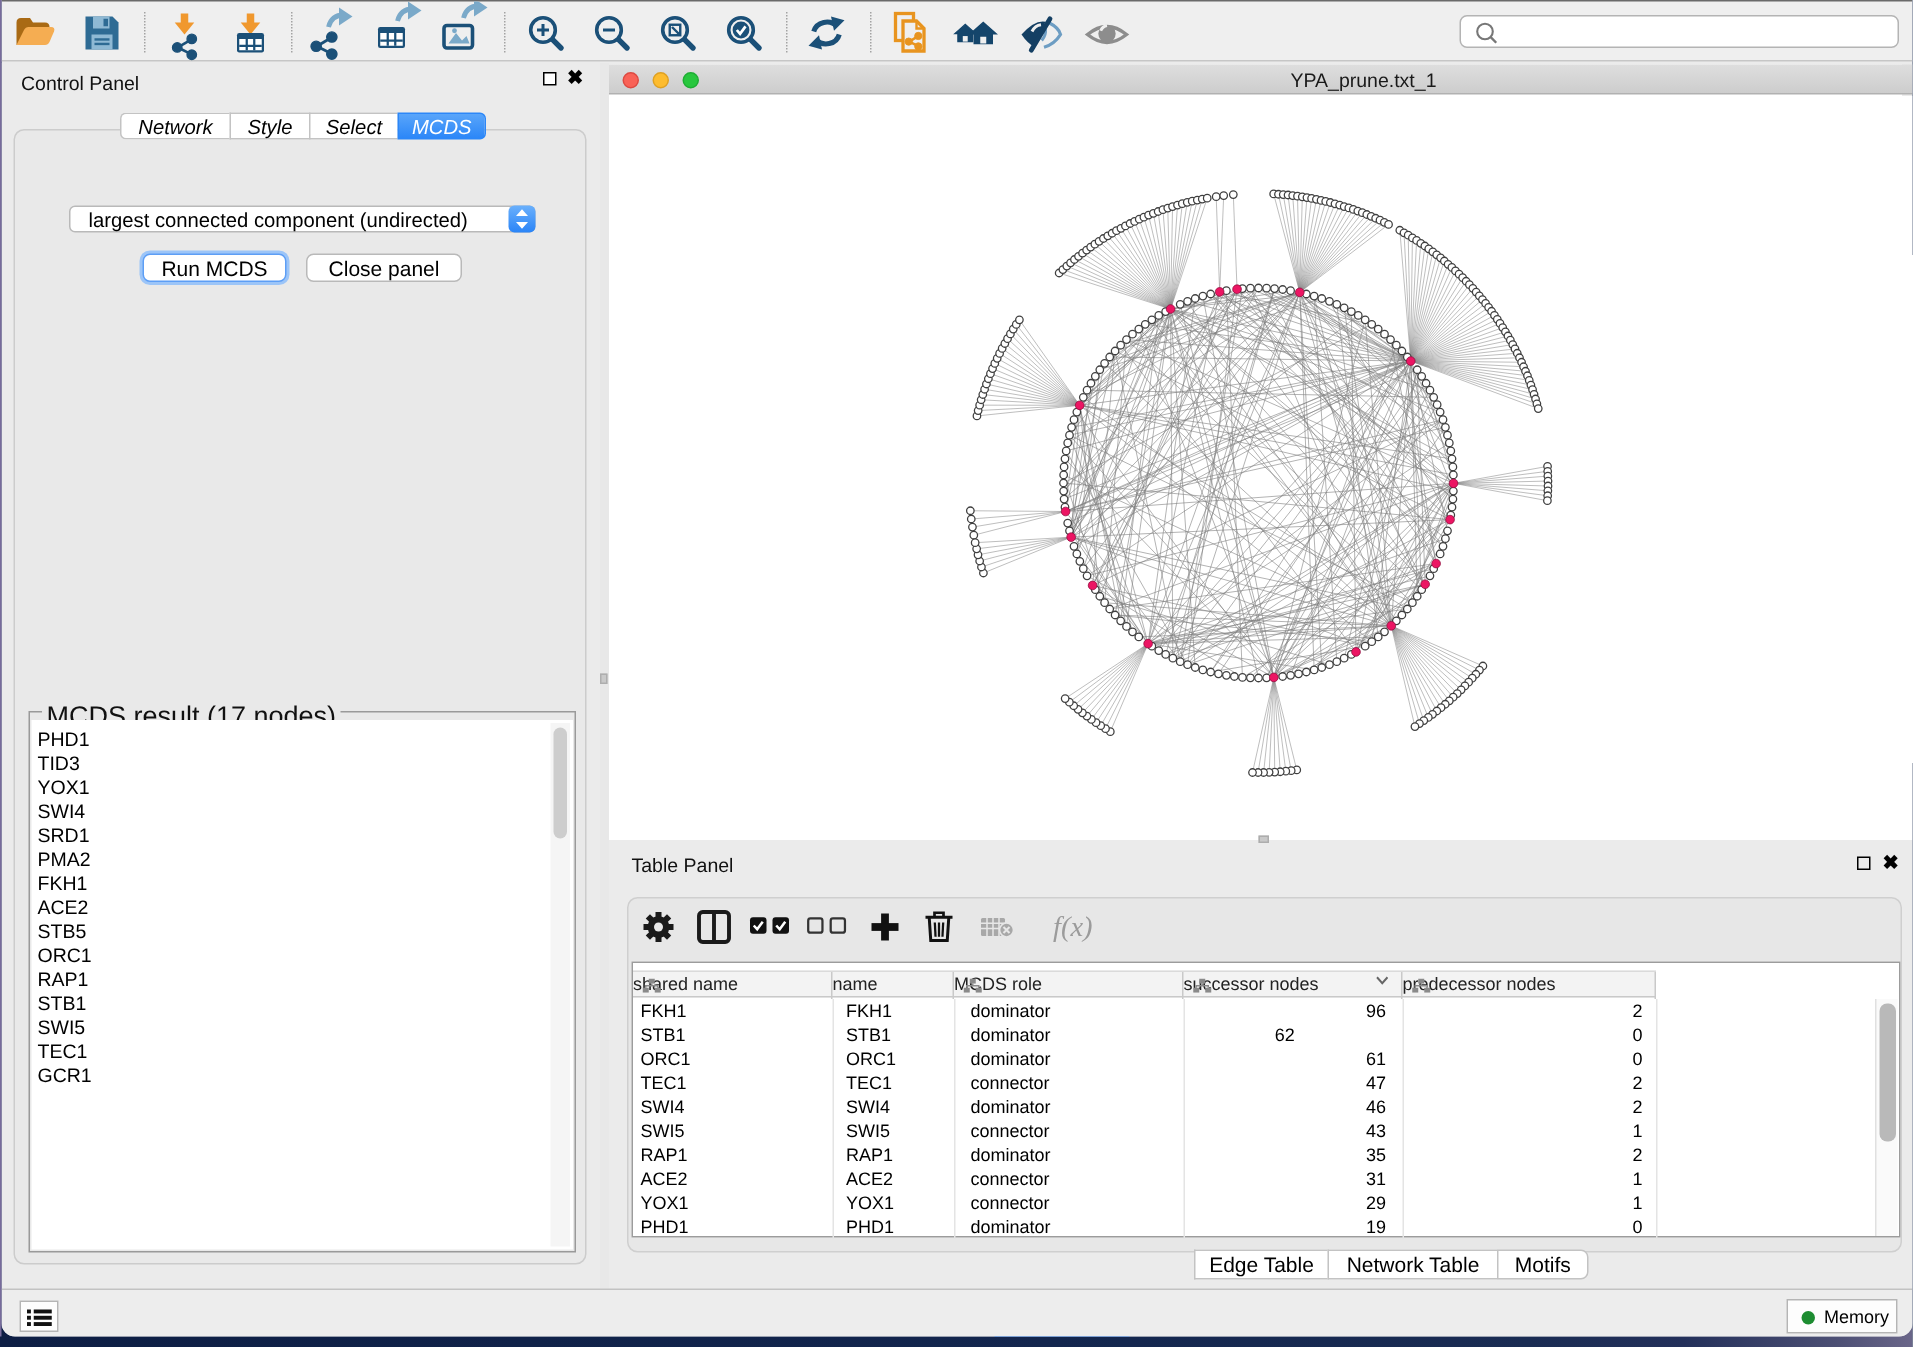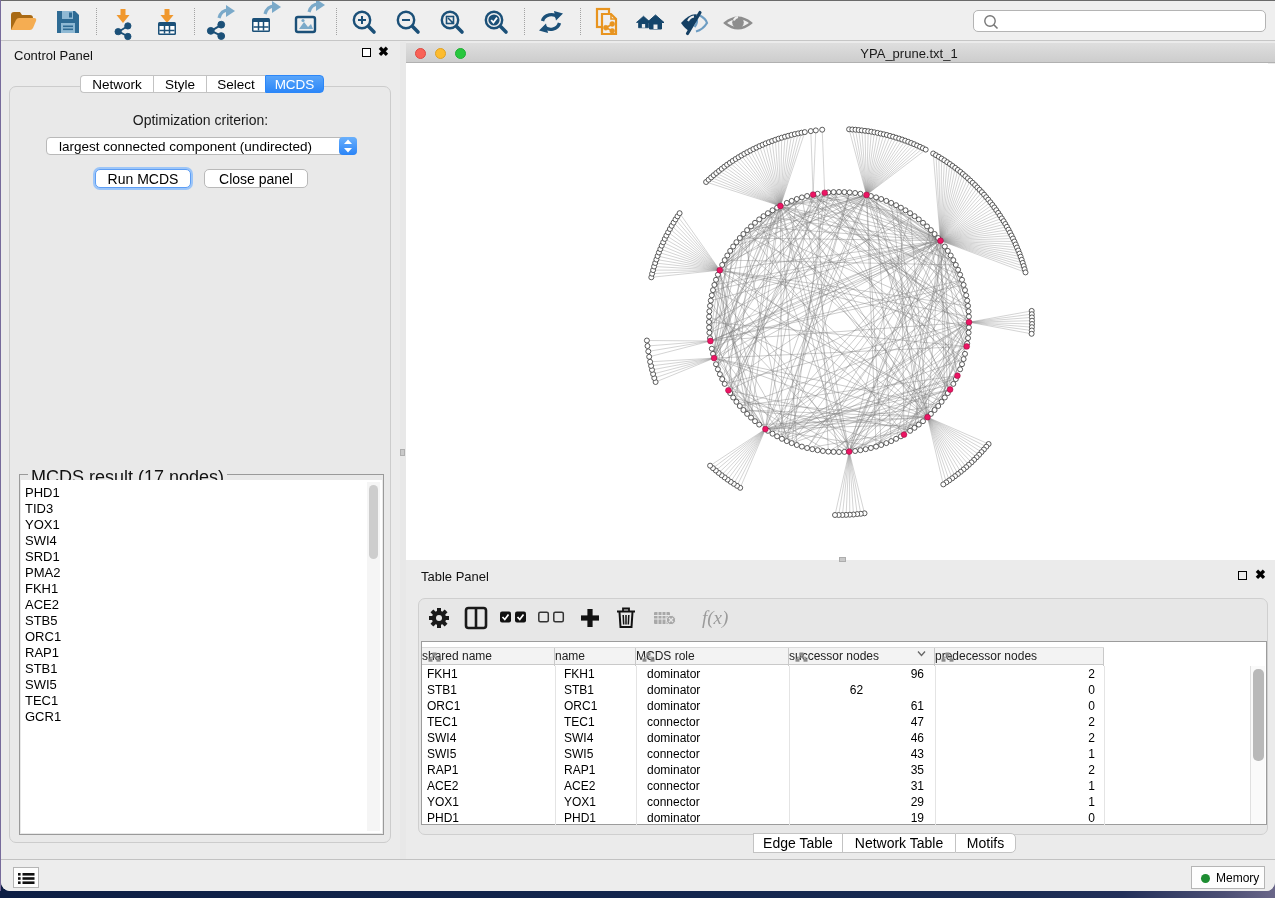--- a/index.html
+++ b/index.html
@@ -17,21 +17,21 @@
 #searchbox { position:absolute; left:972px; top:9px; width:293px; height:22px;
   background:#fff; border:1px solid #b4b4b4; border-radius:5px; }
 
 #cpanel { position:absolute; left:0; top:42px; width:399px; height:817px; background:#ebebeb; }
 #cp-title { position:absolute; left:13px; top:6px; font-size:13px; color:#111; }
 #cp-float { position:absolute; left:361px; top:6px; width:9px; height:9px; border:1.5px solid #000; background:#fff; }
 #cp-close { position:absolute; left:377px; top:2px; font-size:13px; font-weight:bold; color:#000; }
 #cp-inner { position:absolute; left:8px; top:44px; width:382px; height:757px;
   background:#e9e9e9; border:1px solid #cccccc; border-radius:7px; }
 #cp-tabs { position:absolute; left:79px; top:33px; height:19px; display:flex;
-  font-size:13.5px; z-index:5; }
+  font-size:13.5px; z-index:5;font-style:italic; }
 .cptab { height:18px; line-height:17px; text-align:center; background:#fff;
   border:1px solid #c3c3c3; border-right:none; color:#000; padding:0; }
 .cptab.first { border-radius:4px 0 0 4px; }
 .cptab.last  { border-radius:0 4px 4px 0; border-right:1px solid #c3c3c3; }
 .cptab.sel { background:linear-gradient(#59a5fa,#2c87f8); color:#fff; border-color:#2c87f8; }
 #optlabel { position:absolute; left:0; top:70px; width:399px; text-align:center; font-size:14px; color:#1a1a1a; }
 #selectbox { position:absolute; left:45px; top:95px; width:311px; height:18px;
   background:#fff; border:1px solid #b9b9b9; border-radius:4px; }
 #selectbox .txt { position:absolute; left:12px; top:1px; font-size:13.5px; color:#000; }
 #selectbox .spin { position:absolute; right:-1px; top:-1px; width:18px; height:18px;
@@ -262,21 +262,20 @@
     <div id="cp-title">Control Panel</div>
     <div id="cp-float"></div>
     <div id="cp-close">✖</div>
     <div id="cp-inner"></div>
     <div id="cp-tabs">
       <div class="cptab first" style="width:73px;">Network</div>
       <div class="cptab" style="width:53px;">Style</div>
       <div class="cptab" style="width:59px;">Select</div>
       <div class="cptab sel last" style="width:59px;">MCDS</div>
     </div>
-    <div id="optlabel">Optimization criterion:</div>
     <div id="selectbox">
       <div class="txt">largest connected component (undirected)</div>
       <div class="spin">
           <svg width="18" height="18" style="position:absolute;left:0;top:0;">
             <path d="M5,7 L9,2.5 L13,7 Z" fill="#fff"></path>
             <path d="M5,11 L9,15.5 L13,11 Z" fill="#fff"></path>
           </svg>
         </div>
     </div>
     <div class="btn" id="btn-run">Run MCDS</div>
@@ -1285,21 +1284,21 @@
             <span style="left:367px;width:135px;text-align:right;">19</span>
             <span style="left:513px;width:160px;text-align:right;">0</span>
           </div>
         <div id="tbl-scroll">
             <div id="tbl-thumb"></div>
           </div>
       </div>
     </div>
     <div id="tp-tabs">
       <div class="tptab sel first" style="width:91px;margin-top:40px;">Node Table</div>
-      <div class="tptab" style="width:89px;">Edge Table</div>
+      <div class="tptab" style="width:89px;margin-left:43px;">Edge Table</div>
       <div class="tptab" style="width:113px;">Network Table</div>
       <div class="tptab last" style="width:61px;">Motifs</div>
     </div>
   </div>
   <div id="statusbar">
     <div id="st-left">
         <svg width="24" height="19" style="position:absolute;left:1px;top:1px;">
           <g fill="#111">
             <rect x="3" y="4" width="2.6" height="2.6"></rect>
             <rect x="3" y="8.2" width="2.6" height="2.6"></rect>

